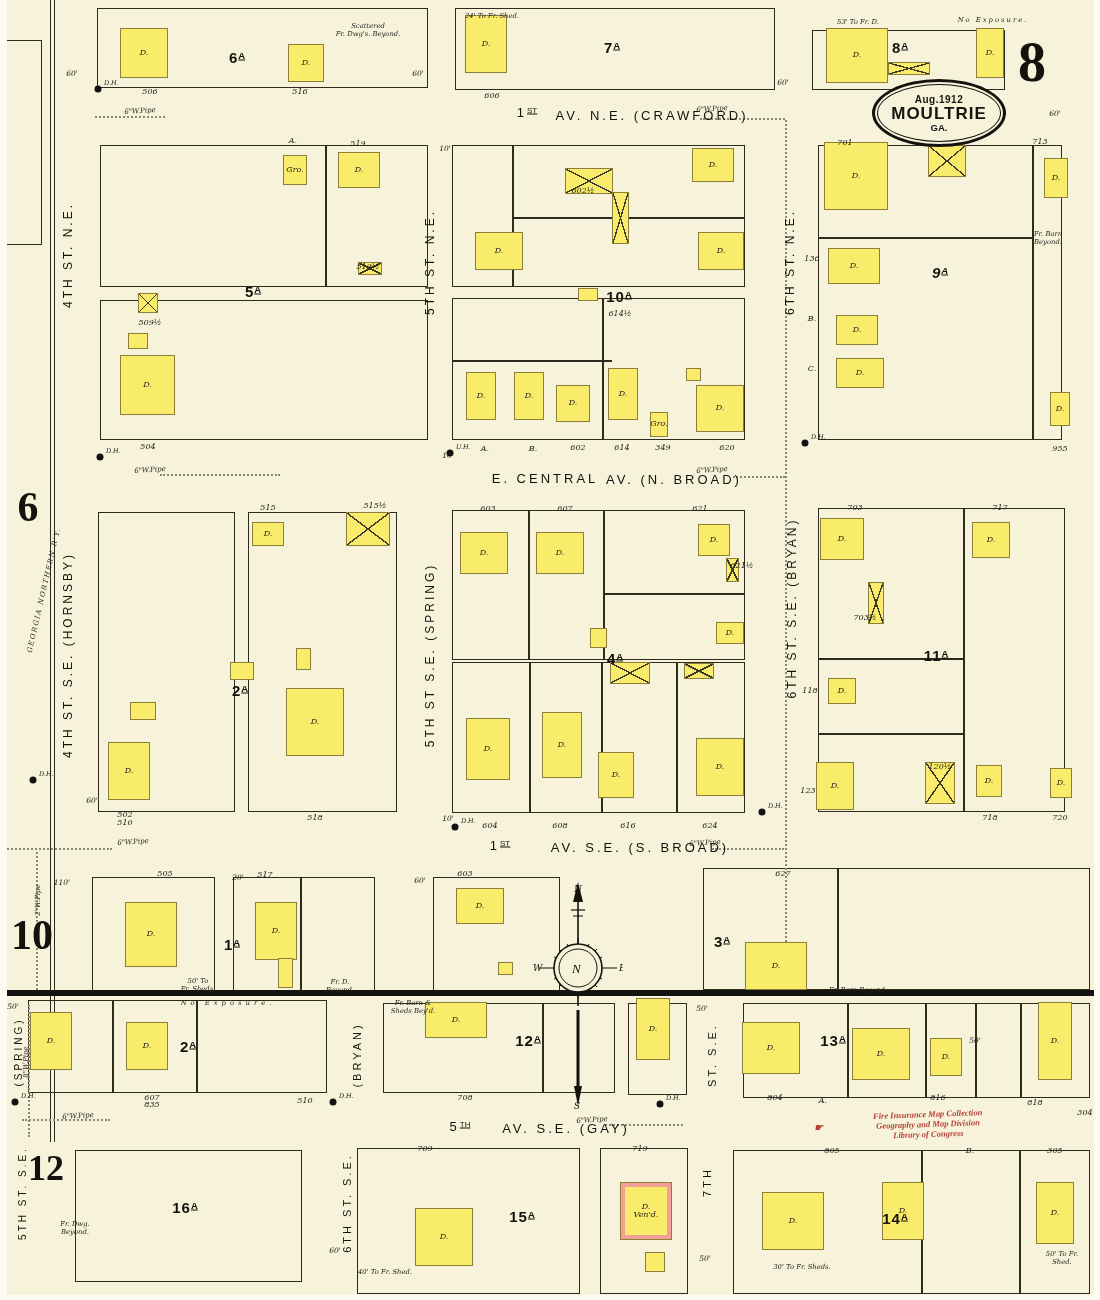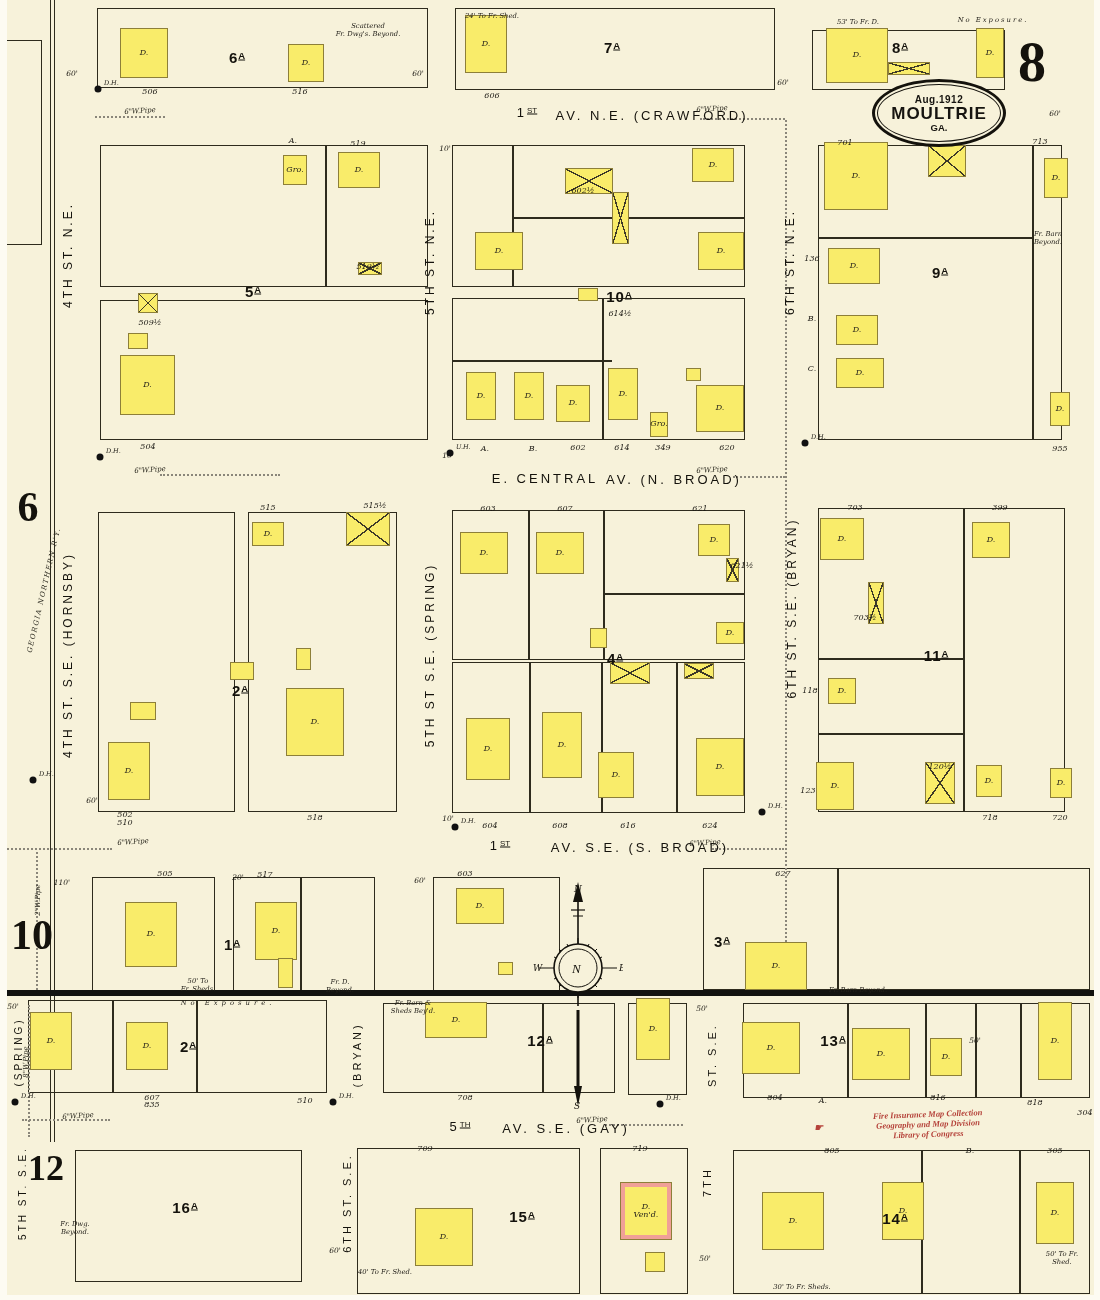--- a/index.html
+++ b/index.html
@@ -393,21 +393,21 @@
     <div class="num" style="left: 812px; top: 318px;">B.</div>
     <div class="num" style="left: 812px; top: 368px;">C.</div>
     <div class="num" style="left: 1060px; top: 448px;">955</div>
     <div class="num" style="left: 268px; top: 507px;">515</div>
     <div class="num" style="left: 375px; top: 505px;">515½</div>
     <div class="num" style="left: 488px; top: 508px;">603</div>
     <div class="num" style="left: 565px; top: 508px;">607</div>
     <div class="num" style="left: 700px; top: 508px;">621</div>
     <div class="num" style="left: 742px; top: 565px;">621½</div>
     <div class="num" style="left: 855px; top: 507px;">703</div>
-    <div class="num" style="left: 1000px; top: 507px;">399</div>
+    <div class="num" style="left: 1000px; top: 507px;">717</div>
     <div class="num" style="left: 865px; top: 617px;">703½</div>
     <div class="num" style="left: 810px; top: 690px;">118</div>
     <div class="num" style="left: 808px; top: 790px;">123</div>
     <div class="num" style="left: 940px; top: 766px;">120½</div>
     <div class="num" style="left: 990px; top: 817px;">718</div>
     <div class="num" style="left: 1060px; top: 817px;">720</div>
     <div class="num" style="left: 125px; top: 814px;">502</div>
     <div class="num" style="left: 125px; top: 822px;">510</div>
     <div class="num" style="left: 315px; top: 817px;">518</div>
     <div class="num" style="left: 490px; top: 825px;">604</div>
@@ -459,21 +459,21 @@
     <div class="note" style="left: 198px; top: 985px;">50' To
 Fr. Sheds.</div>
     <div class="note" style="left: 340px; top: 986px;">Fr. D.
 Beyond.</div>
     <div class="note" style="left: 413px; top: 1007px;">Fr. Barn &amp;
 Sheds Bey'd.</div>
     <div class="note" style="left: 228px; top: 1003px; letter-spacing: 4px;">No Exposure.</div>
     <div class="note" style="left: 75px; top: 1228px;">Fr. Dwg.
 Beyond.</div>
     <div class="note" style="left: 385px; top: 1272px;">40' To Fr. Shed.</div>
-    <div class="note" style="left: 802px; top: 1267px; margin-top: 20px;">30' To Fr. Sheds.</div>
+    <div class="note" style="left: 802px; top: 1267px;">30' To Fr. Sheds.</div>
     <div class="note" style="left: 1062px; top: 1258px;">50' To Fr. Shed.</div>
     <div class="vstreet" style="left: 68px; top: 255px;">4TH  ST.  N.E.</div>
     <div class="vstreet" style="left: 430px; top: 262px;">5TH  ST.  N.E.</div>
     <div class="vstreet" style="left: 790px; top: 262px;">6TH  ST.  N.E.</div>
     <div class="vstreet" style="left: 68px; top: 655px;">4TH  ST. S.E.  (HORNSBY)</div>
     <div class="vstreet" style="left: 430px; top: 655px;">5TH  ST  S.E.  (SPRING)</div>
     <div class="vstreet" style="left: 792px; top: 608px;">6TH  ST. S.E.  (BRYAN)</div>
     <div class="vstreet" style="left: 712px; top: 1055px; font-size: 11px;">ST. S.E.</div>
     <div class="vstreet" style="left: 18px; top: 1052px; font-size: 10px;">(SPRING)</div>
     <div class="vstreet" style="left: 357px; top: 1055px; font-size: 11px;">(BRYAN)</div>
@@ -487,28 +487,28 @@
     <div class="hstreet" style="left: 674px; top: 479px;">AV. (N. BROAD)</div>
     <div class="hstreet" style="left: 500px; top: 845px;"><span>1</span><span class="sup">ST</span></div>
     <div class="hstreet" style="left: 640px; top: 847px;">AV. S.E. (S. BROAD)</div>
     <div class="hstreet" style="left: 460px; top: 1126px;"><span>5</span><span class="sup">TH</span></div>
     <div class="hstreet" style="left: 566px; top: 1128px;">AV. S.E. (GAY)</div>
     <div class="blk" style="left: 237px; top: 57px;"><span>6</span><span class="sup">A</span></div>
     <div class="blk" style="left: 612px; top: 47px;"><span>7</span><span class="sup">A</span></div>
     <div class="blk" style="left: 900px; top: 47px;"><span>8</span><span class="sup">A</span></div>
     <div class="blk" style="left: 253px; top: 291px;"><span>5</span><span class="sup">A</span></div>
     <div class="blk" style="left: 619px; top: 296px;"><span>10</span><span class="sup">A</span></div>
-    <div class="blk" style="left: 940px; top: 272px;"><span>9</span><span class="sup">A</span></div>
+    <div class="blk" style="left: 940px; top: 272px; font-style: italic;"><span>9</span><span class="sup">A</span></div>
     <div class="blk" style="left: 240px; top: 690px;"><span>2</span><span class="sup">A</span></div>
     <div class="blk" style="left: 615px; top: 658px;"><span>4</span><span class="sup">A</span></div>
     <div class="blk" style="left: 936px; top: 655px;"><span>11</span><span class="sup">A</span></div>
     <div class="blk" style="left: 232px; top: 944px;"><span>1</span><span class="sup">A</span></div>
     <div class="blk" style="left: 722px; top: 941px;"><span>3</span><span class="sup">A</span></div>
     <div class="blk" style="left: 188px; top: 1046px;"><span>2</span><span class="sup">A</span></div>
-    <div class="blk" style="left: 540px; top: 1040px;"><span>12</span><span class="sup">A</span></div>
+    <div class="blk" style="left: 528px; top: 1040px;"><span>12</span><span class="sup">A</span></div>
     <div class="blk" style="left: 833px; top: 1040px;"><span>13</span><span class="sup">A</span></div>
     <div class="blk" style="left: 185px; top: 1207px;"><span>16</span><span class="sup">A</span></div>
     <div class="blk" style="left: 522px; top: 1216px;"><span>15</span><span class="sup">A</span></div>
     <div class="blk" style="left: 895px; top: 1218px;"><span>14</span><span class="sup">A</span></div>
     <div class="pagenum" style="left: 1032px; top: 62px; font-size: 56px;">8</div>
     <div class="pagenum" style="left: 28px; top: 507px; font-size: 42px;">6</div>
     <div class="pagenum" style="left: 32px; top: 935px; font-size: 42px;">10</div>
     <div class="pagenum" style="left: 46px; top: 1168px; font-size: 36px;">12</div>
     <div class="pipe-h" style="left: 95px; top: 116px; width: 70px;"></div>
     <div class="pipe-h" style="left: 700px; top: 118px; width: 85px;"></div>

